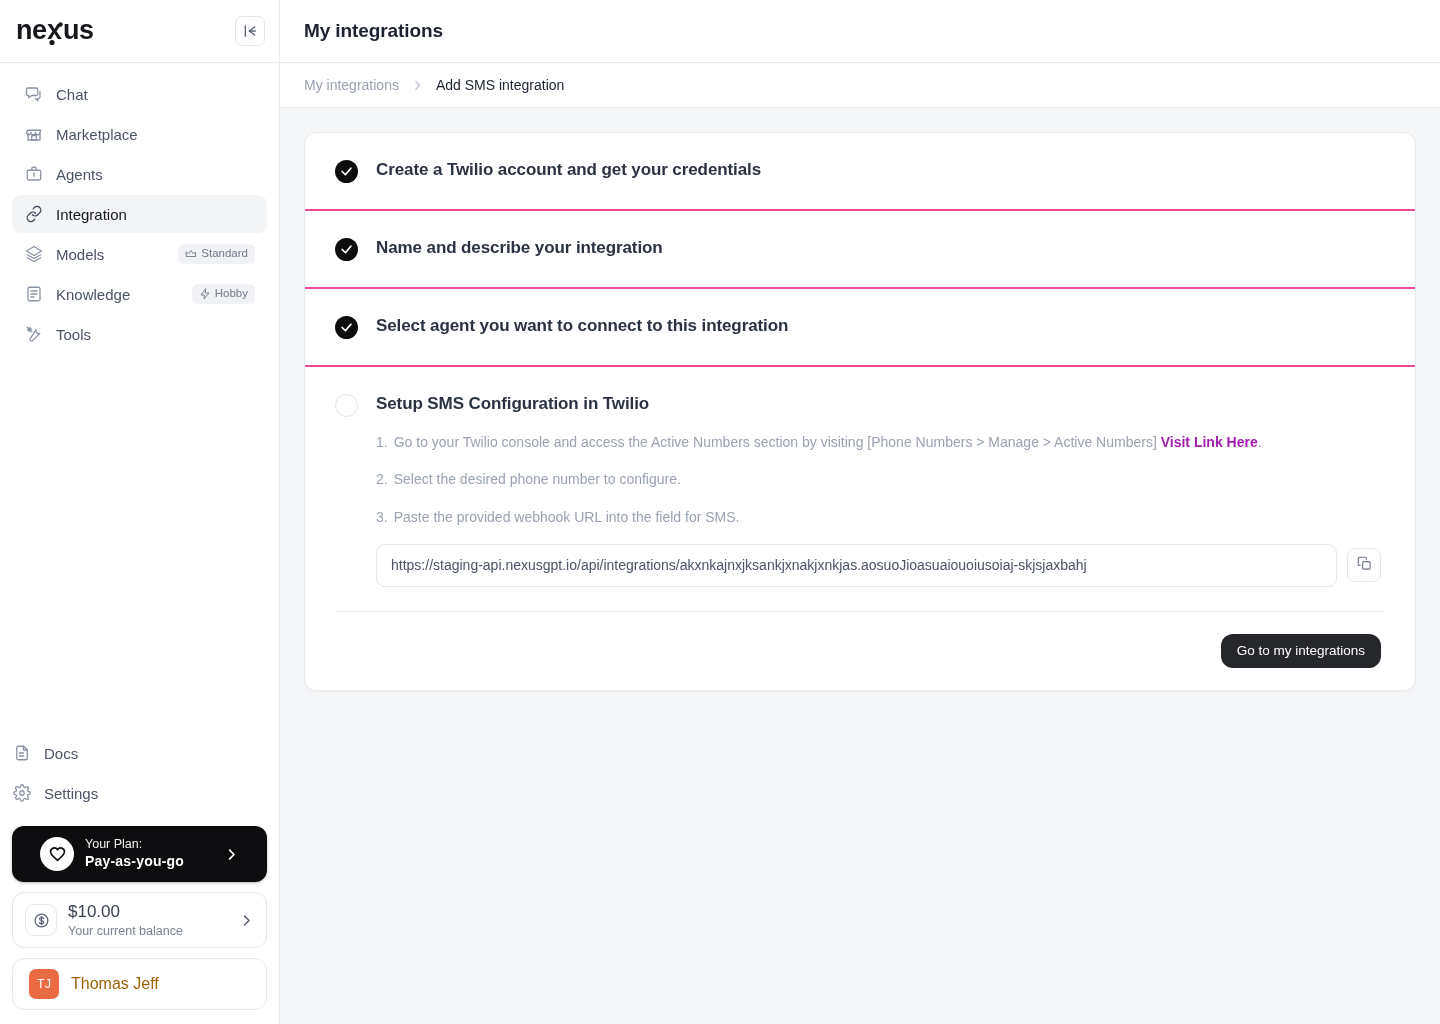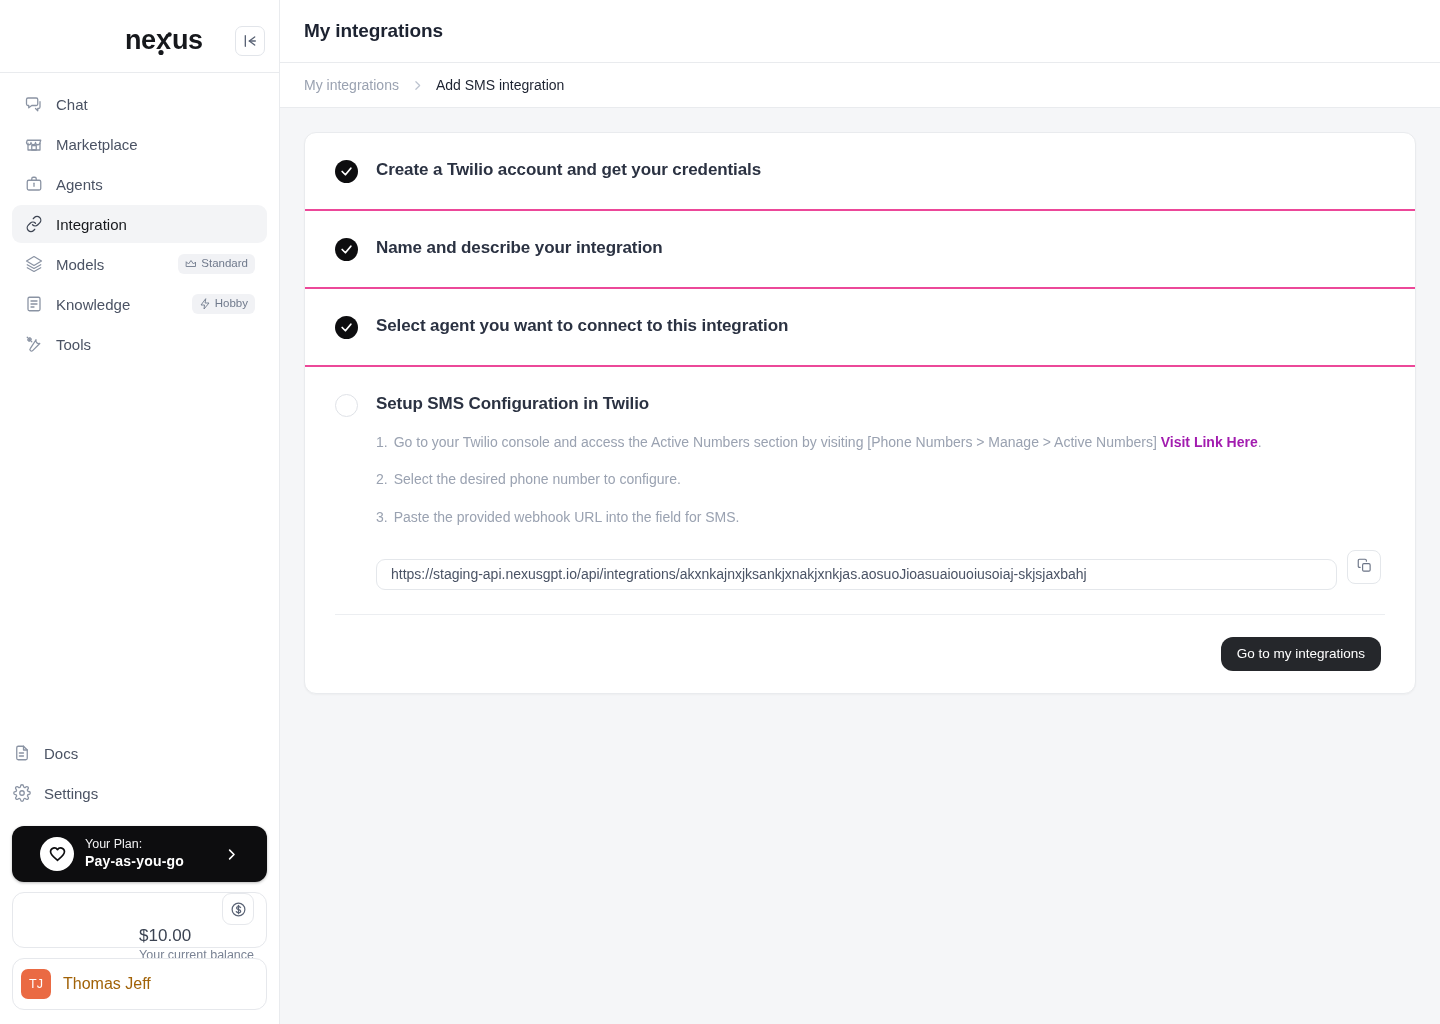--- a/index.html
+++ b/index.html
@@ -19,24 +19,23 @@
     width: 280px; height: 1024px;
     background: #ffffff;
     border-right: 1px solid #e9ebee;
     display: flex; flex-direction: column;
     position: relative;
     flex: 0 0 280px;
   }
   .sb-top {
     height: 63px;
     border-bottom: 1px solid #e9ebee;
-    display: flex; align-items: center; justify-content: flex-end;
+    display: flex; align-items: center; justify-content: space-between;
     padding: 0 14px 0 16px;
     flex: 0 0 63px;
-    margin-top: 10px;
   }
   .logo {
     font-size: 30px; font-weight: 700; letter-spacing: -0.5px;
     color: #16181c; line-height: 1; display:flex; align-items:center;
   }
   .logo svg { display:block; }
   .collapse-btn {
     width: 30px; height: 30px; border: 1px solid #e2e5ea; border-radius: 7px;
     background: #fff; display: flex; align-items: center; justify-content: center;
     cursor: pointer;
@@ -78,36 +77,36 @@
     width: 34px; height: 34px; border-radius: 50%; background: #fff;
     display: flex; align-items: center; justify-content: center; flex:0 0 34px;
   }
   .plan-text { flex: 1 1 auto; color: #fff; line-height: 1.25; }
   .plan-text .t1 { font-size: 12.5px; font-weight: 400; color:#f2f2f3; }
   .plan-text .t2 { font-size: 14px; font-weight: 700; letter-spacing: .2px; }
   .chev { color: #fff; display:flex; align-items:center; }
 
   .balance-card {
     background: #fff; border: 1px solid #e6e8ec; border-radius: 12px;
-    height: 56px; display: flex; align-items: flex-end;
-    padding: 0 12px; cursor: pointer; flex-direction: column;
+    height: 56px; display: flex; align-items: center;
+    padding: 0 12px; gap: 11px; cursor: pointer;
   }
   .bal-icon {
     width: 32px; height: 32px; border-radius: 9px; border: 1px solid #e6e8ec;
     display:flex; align-items:center; justify-content:center; flex:0 0 32px; color:#5a6375;
   }
   .bal-text { flex:1 1 auto; line-height: 1.3; }
   .bal-text .b1 { font-size: 17px; color: #3b4352; }
   .bal-text .b2 { font-size: 12.5px; color: #7a8394; }
   .chev-gray { color:#5a6375; display:flex; align-items:center; }
 
   .user-card {
     background: #fff; border: 1px solid #e6e8ec; border-radius: 12px;
     height: 52px; display: flex; align-items: center;
-    padding: 0 8px; gap: 12px; cursor: pointer;
+    padding: 0 16px; gap: 12px; cursor: pointer;
   }
   .user-avatar {
     width: 30px; height: 30px; border-radius: 7px; background: #ea6a43;
     color: #fff; font-size: 12.5px; display:flex; align-items:center; justify-content:center;
     flex: 0 0 30px;
   }
   .user-name { font-size: 16px; color: #a16207; }
 
   
   .main { flex: 1 1 auto; height: 1024px; display: flex; flex-direction: column; background: #f5f6f8; min-width:0; }
@@ -151,26 +150,25 @@
   .step-body { flex: 1 1 auto; min-width:0; }
 
   .instr { list-style: none; margin: 16px 0 0 0; padding: 0; }
   .instr li { font-size: 14px; color: #9aa2b1; margin-bottom: 17px; line-height: 1.45; }
   .instr li .num { margin-right: 6px; }
   .link { color: #a21caf; font-weight: 700; text-decoration: none; cursor: pointer; }
 
   .url-row { display: flex; align-items: center; gap: 10px; margin-top: 8px; }
   .url-input {
     flex: 1 1 auto; min-width: 0;
-    height: 31px; border: 1px solid #e4e7eb; border-radius: 9px;
+    height: 43px; border: 1px solid #e4e7eb; border-radius: 9px;
     padding: 0 14px; font-size: 14px; color: #4a5costs;
     color: #4a5365; background: #fff;
     font-family: "Liberation Sans", "DejaVu Sans", sans-serif;
     outline: none;
-    margin-top: 15px;
   }
   .copy-btn {
     width: 34px; height: 34px; border: 1px solid #e4e7eb; border-radius: 8px;
     background: #fff; display:flex; align-items:center; justify-content:center;
     cursor: pointer; color: #6a7385; flex: 0 0 34px;
   }
   .card-footer {
     border-top: 1px solid #eceef1;
     margin: 24px 30px 0 30px;
     padding: 22px 4px 22px 0;

